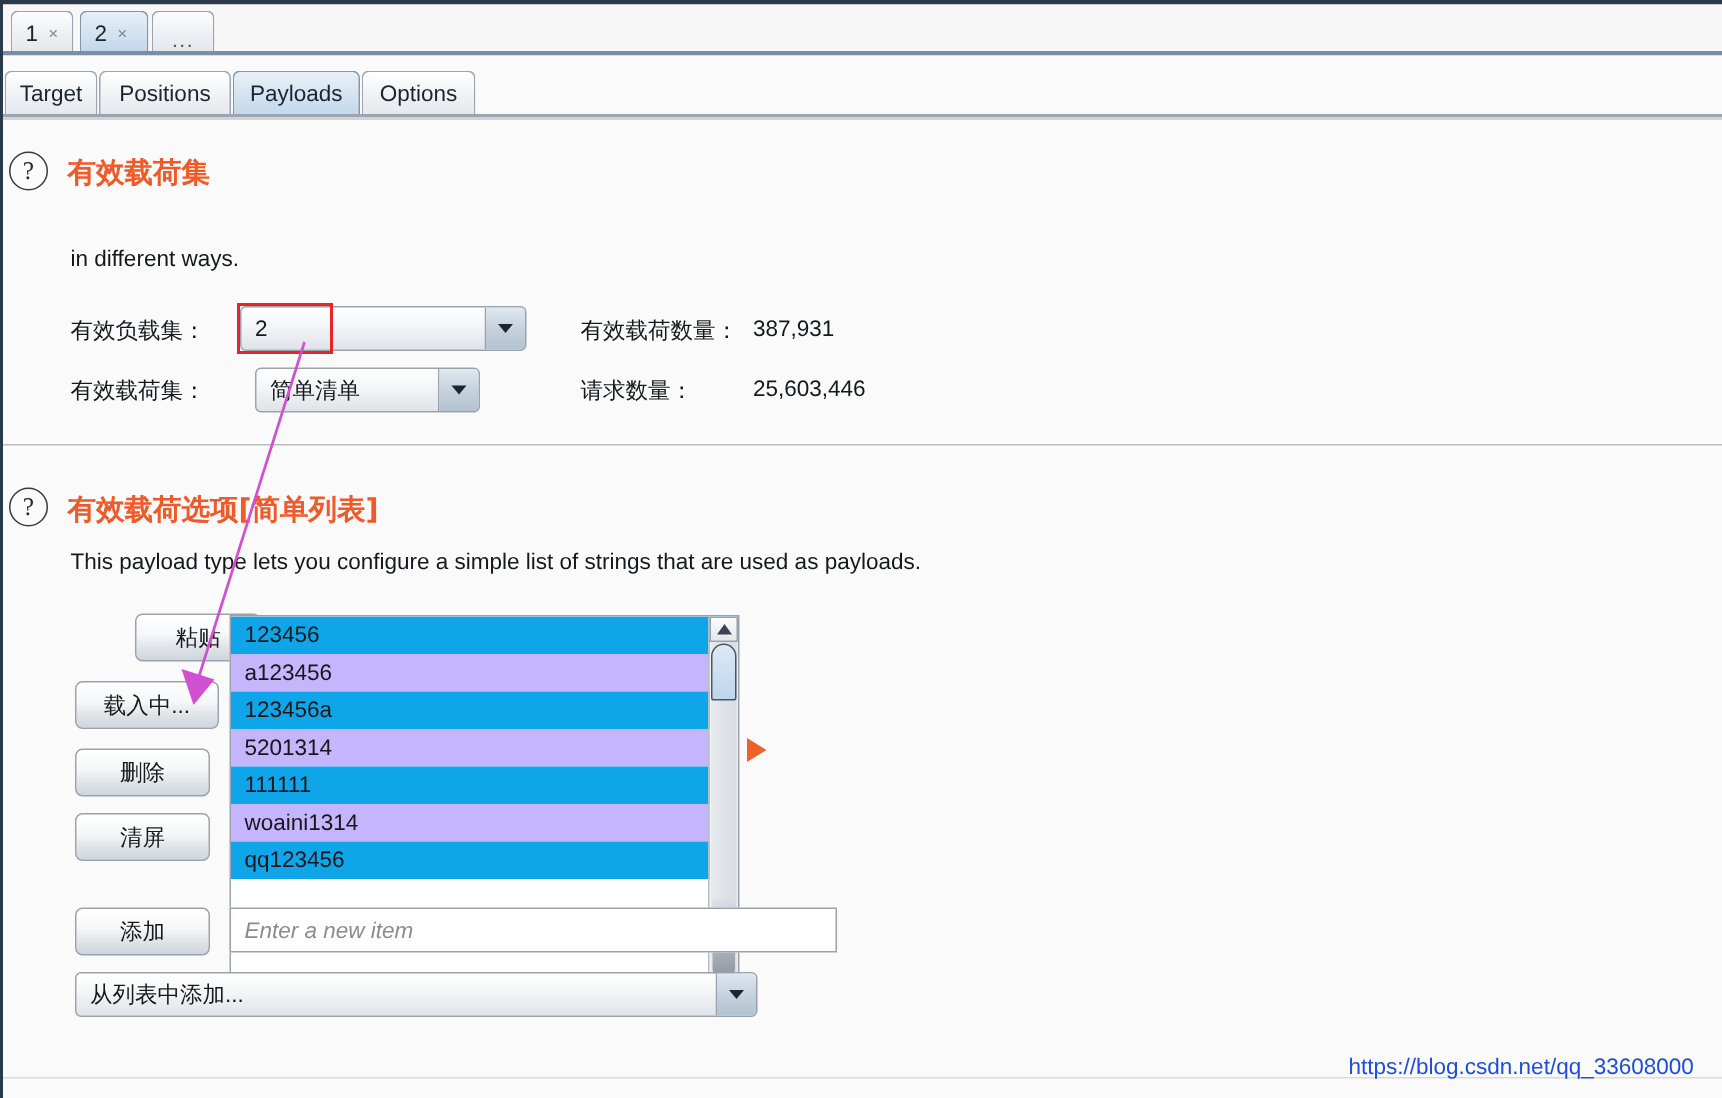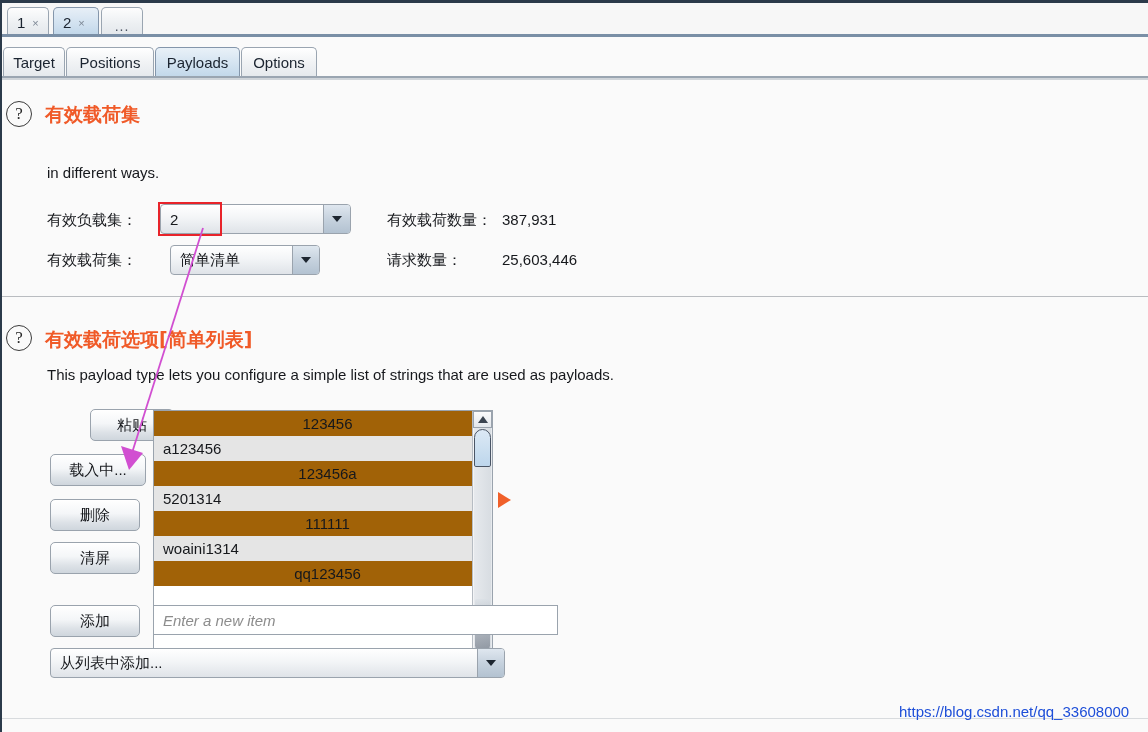--- a/index.html
+++ b/index.html
@@ -116,22 +116,22 @@
   
   .listwrap{
     position:absolute;border:1px solid #9aa3ad;box-sizing:border-box;background:#ffffff;
     overflow:hidden;
   }
   .listrow{
     height:25px;line-height:25px;padding-left:9px;
     font-size:15px;color:#16181c;box-sizing:border-box;
     white-space:nowrap;
   }
-  .listrow.odd{background:#e5e5e5;}
-  .listrow.even{background:#a16207;text-align:center;}
+  .listrow.odd{background:#c4b5fd;}
+  .listrow.even{background:#0ea5e9;}
 
   
   .sbar{
     position:absolute;top:0;right:0;width:20px;height:100%;
     background:linear-gradient(to right,#f3f4f6,#e7eaee);
     border-left:1px solid #b6bcc3;box-sizing:border-box;
   }
   .sbtn{
     position:absolute;left:0;width:19px;height:17px;
     background:linear-gradient(to bottom,#fbfbfc,#e3e7ec);

